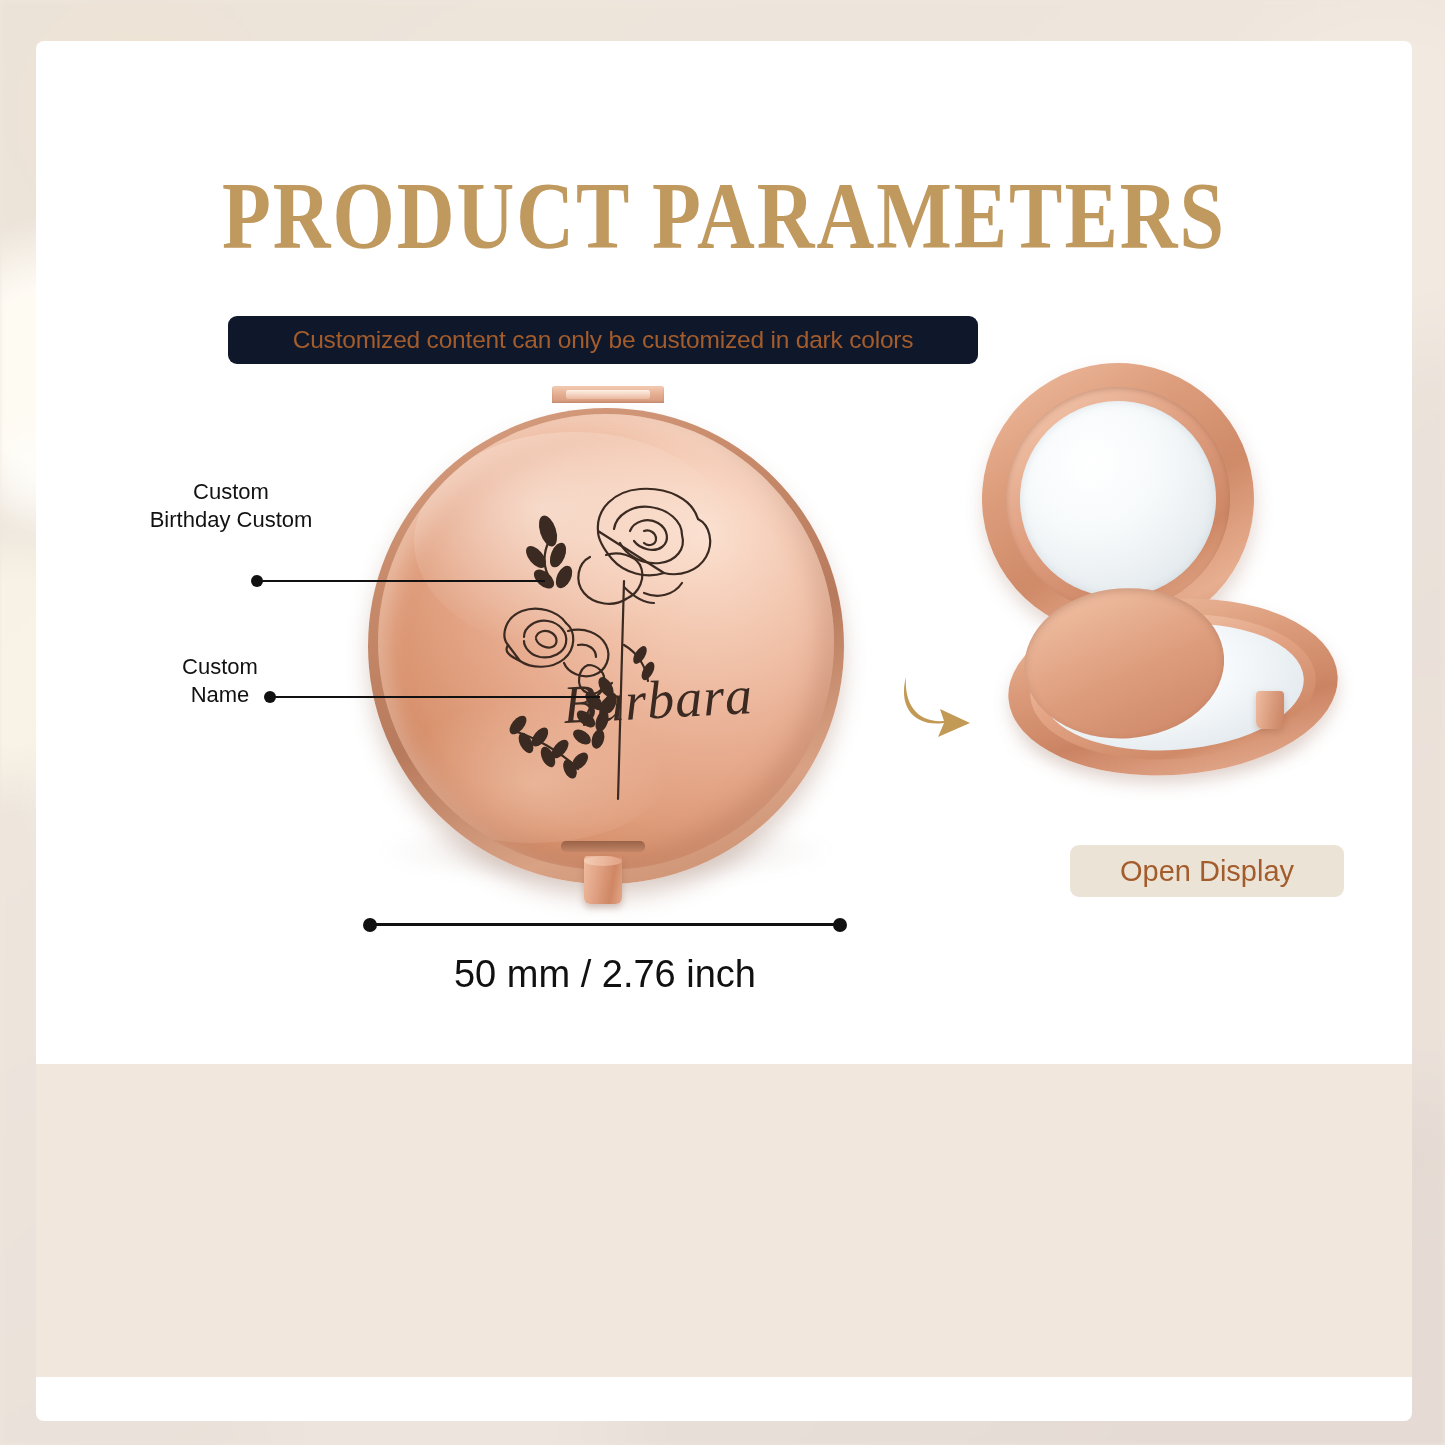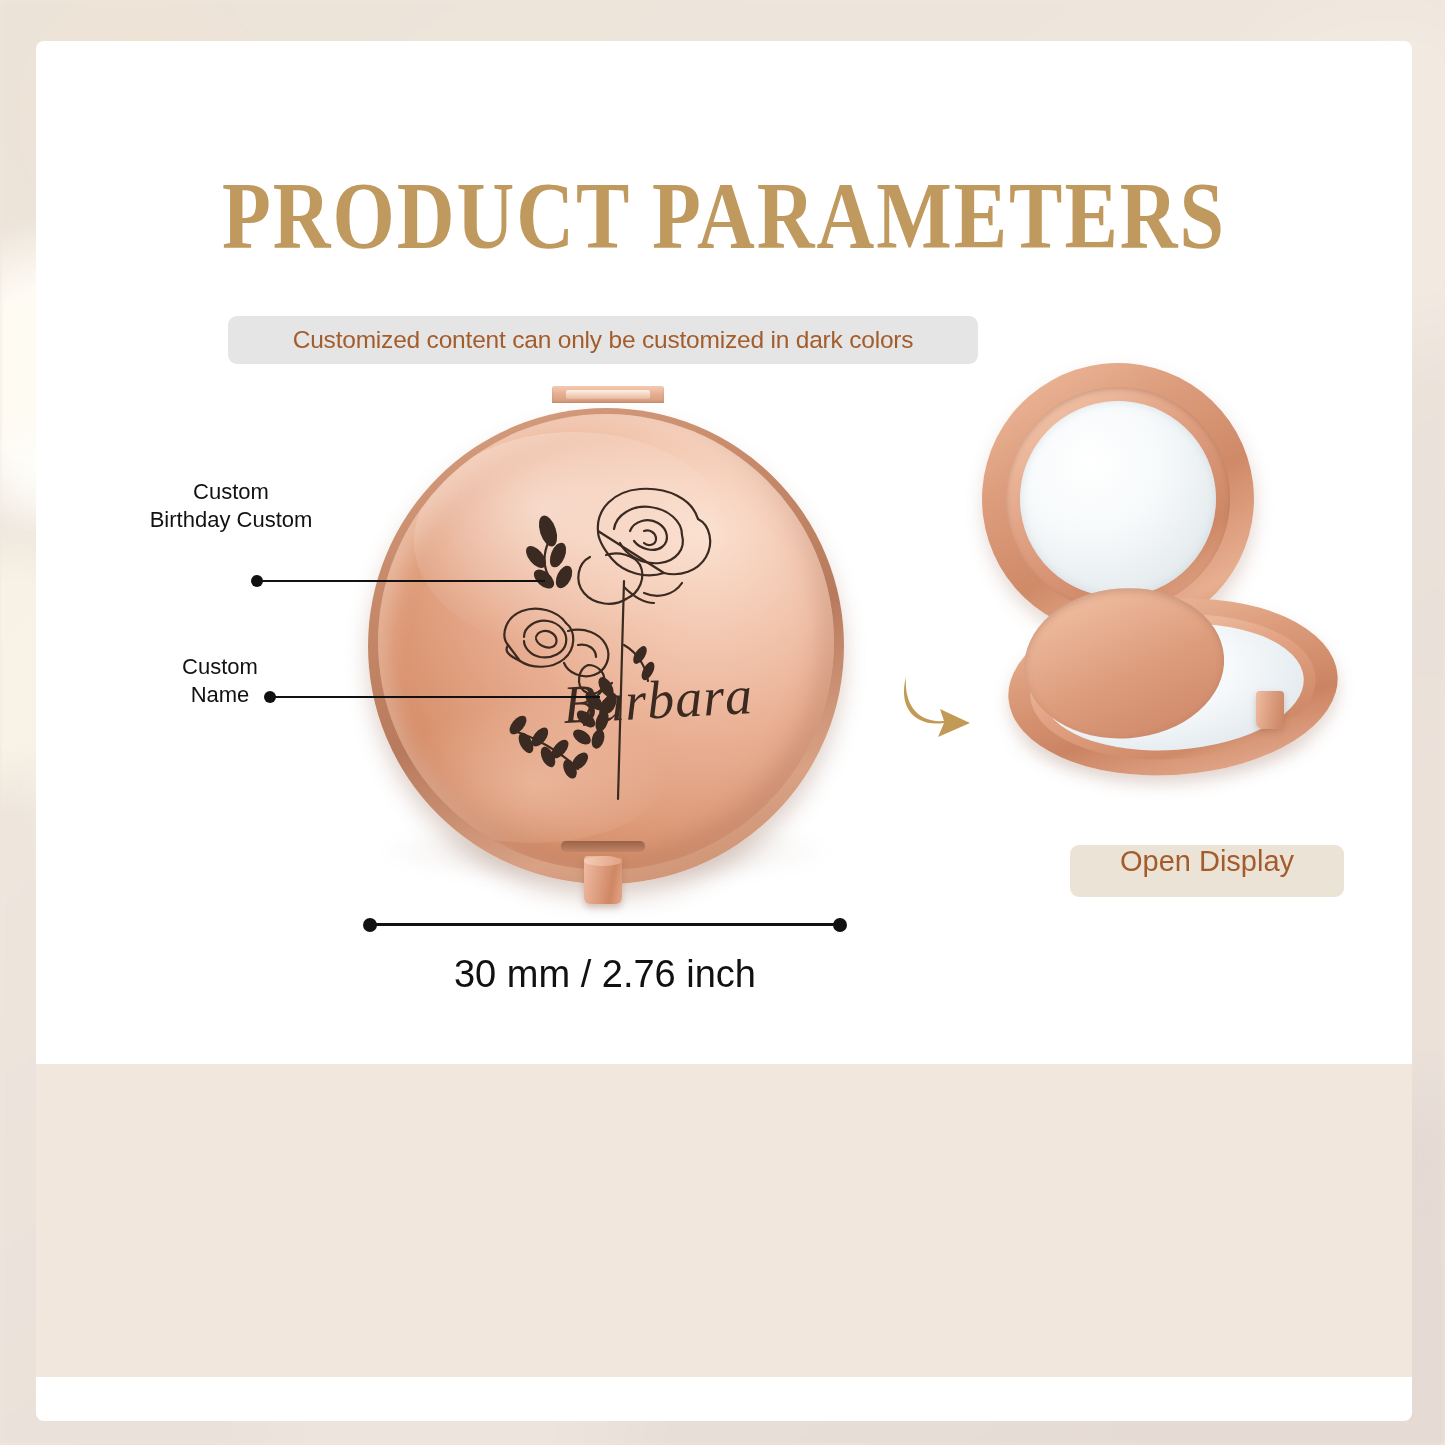--- a/index.html
+++ b/index.html
@@ -36,21 +36,21 @@
     background:#fff;border-radius:8px;overflow:hidden;margin-top:9px;}
 
   
   .title{position:absolute;left:0;right:0;top:122px;text-align:center;
     font-family:"Liberation Serif",serif;font-weight:700;
     font-size:80px;letter-spacing:2px;color:#c0995e;
     transform:scaleY(1.18);transform-origin:center top;}
 
   
   .cust-badge{position:absolute;left:192px;top:275px;width:750px;height:48px;
-    background:#e5e5e5;border-radius:9px;
+    background:#0f172a;border-radius:9px;
     display:flex;align-items:center;justify-content:center;
     font-size:24.5px;color:#a35c2c;letter-spacing:-.2px;text-align:right;}
 
   
   .mirror-closed{position:absolute;left:320px;top:345px;width:500px;height:520px;}
   .hinge{position:absolute;left:196px;top:0;width:112px;height:17px;
     border-radius:3px 3px 0 0;
     background:linear-gradient(180deg,#f0c0a6 0%,#e3a98c 45%,#d0советы 100%);
     background:linear-gradient(180deg,#f3cbb2 0%,#e5ad91 50%,#d49a7c 100%);
     box-shadow:inset 0 -1px 2px rgba(150,90,60,.3);}
@@ -120,21 +120,21 @@
     box-shadow:inset 0 3px 7px rgba(140,90,70,.3);}
   .mo-clasp{position:absolute;left:280px;top:330px;width:28px;height:38px;border-radius:4px 4px 7px 7px;
     background:linear-gradient(100deg,#f0bda2,#d99b7c 55%,#ca8362);
     box-shadow:0 3px 6px rgba(140,95,75,.3);}
 
   
   .arrow{position:absolute;left:862px;top:630px;width:80px;height:72px;}
 
   
   .open-badge{position:absolute;left:1034px;top:804px;width:274px;height:52px;
-    background:#ece3d7;border-radius:9px;display:flex;align-items:flex-start;justify-content:center;
+    background:#ece3d7;border-radius:9px;display:flex;align-items:center;justify-content:center;
     font-size:29px;color:#a35c2c;}
 
   
   .dim-line{position:absolute;left:334px;top:882px;width:470px;height:3px;background:#111;}
   .dim-dot{position:absolute;width:14px;height:14px;border-radius:50%;background:#111;top:877px;}
   .dim-text{position:absolute;left:284px;top:912px;width:570px;text-align:center;
     font-size:38px;color:#111;}
 
   
   .specs{position:absolute;left:0;right:0;top:1023px;height:313px;background:#f1e7dc;}
@@ -278,21 +278,21 @@
       <path d="M8 6 C6 34, 20 52, 46 50 L42 38 L72 52 L40 66 L46 52 C16 56, 0 36, 8 6Z" fill="#c29a55"></path>
     </svg>
 
     <div class="open-badge">
       <span>Open Display</span>
     </div>
 
     <div class="dim-dot" style="left:327px;"></div>
     <div class="dim-line"></div>
     <div class="dim-dot" style="left:797px;"></div>
-    <div class="dim-text">30 mm / 2.76 inch</div>
+    <div class="dim-text">50 mm / 2.76 inch</div>
 
     <div class="specs">
 
       
 
       
 
       
 
       

